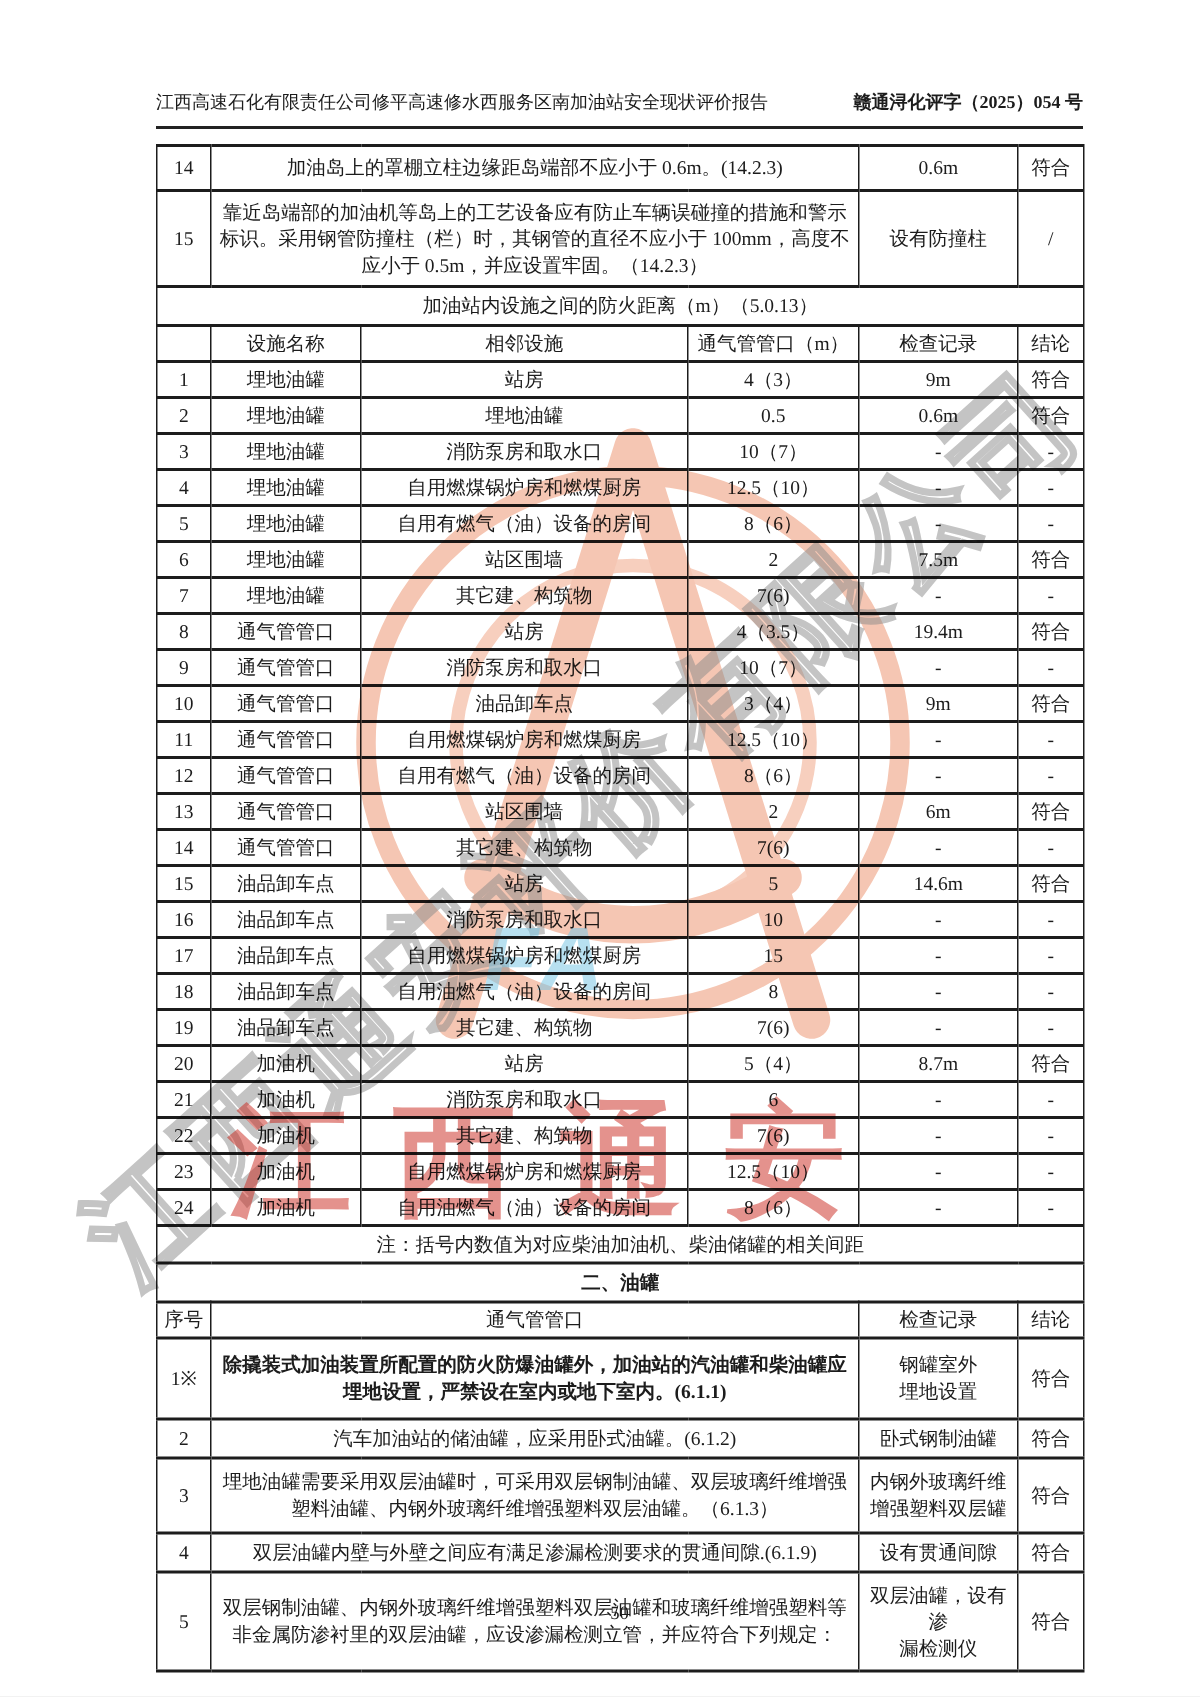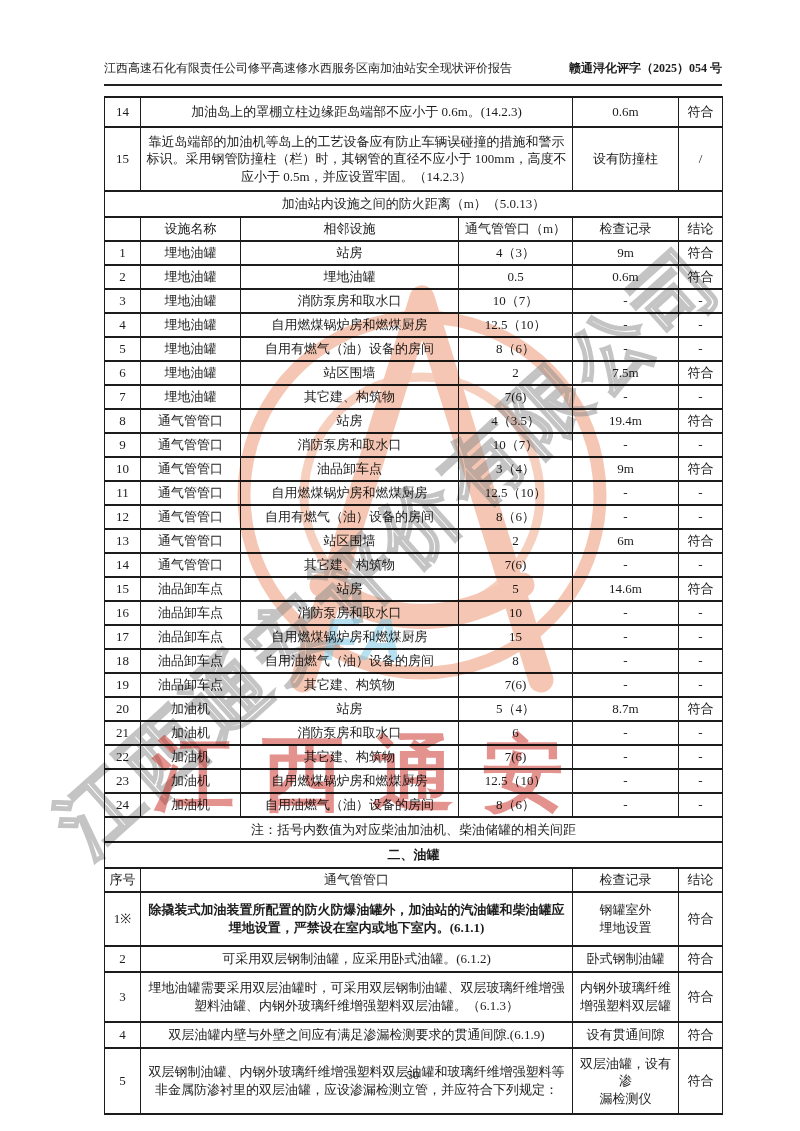--- a/index.html
+++ b/index.html
@@ -291,21 +291,21 @@
         </tr>
         <tr class="r50">
           <td>1※</td>
           <td class="l big b" colspan="3">除撬装式加油装置所配置的防火防爆油罐外，加油站的汽油罐和柴油罐应埋地设置，严禁设在室内或地下室内。(6.1.1)</td>
           <td class="pre">钢罐室外
 埋地设置</td>
           <td>符合</td>
         </tr>
         <tr class="r22">
           <td>2</td>
-          <td class="l big" colspan="3">可采用双层钢制油罐，应采用卧式油罐。(6.1.2)</td>
+          <td class="l big" colspan="3">汽车加油站的储油罐，应采用卧式油罐。(6.1.2)</td>
           <td class="pre">卧式钢制油罐</td>
           <td>符合</td>
         </tr>
         <tr class="r46">
           <td>3</td>
           <td class="l big" colspan="3">埋地油罐需要采用双层油罐时，可采用双层钢制油罐、双层玻璃纤维增强塑料油罐、内钢外玻璃纤维增强塑料双层油罐。（6.1.3）</td>
           <td class="pre">内钢外玻璃纤维
 增强塑料双层罐</td>
           <td>符合</td>
         </tr>

